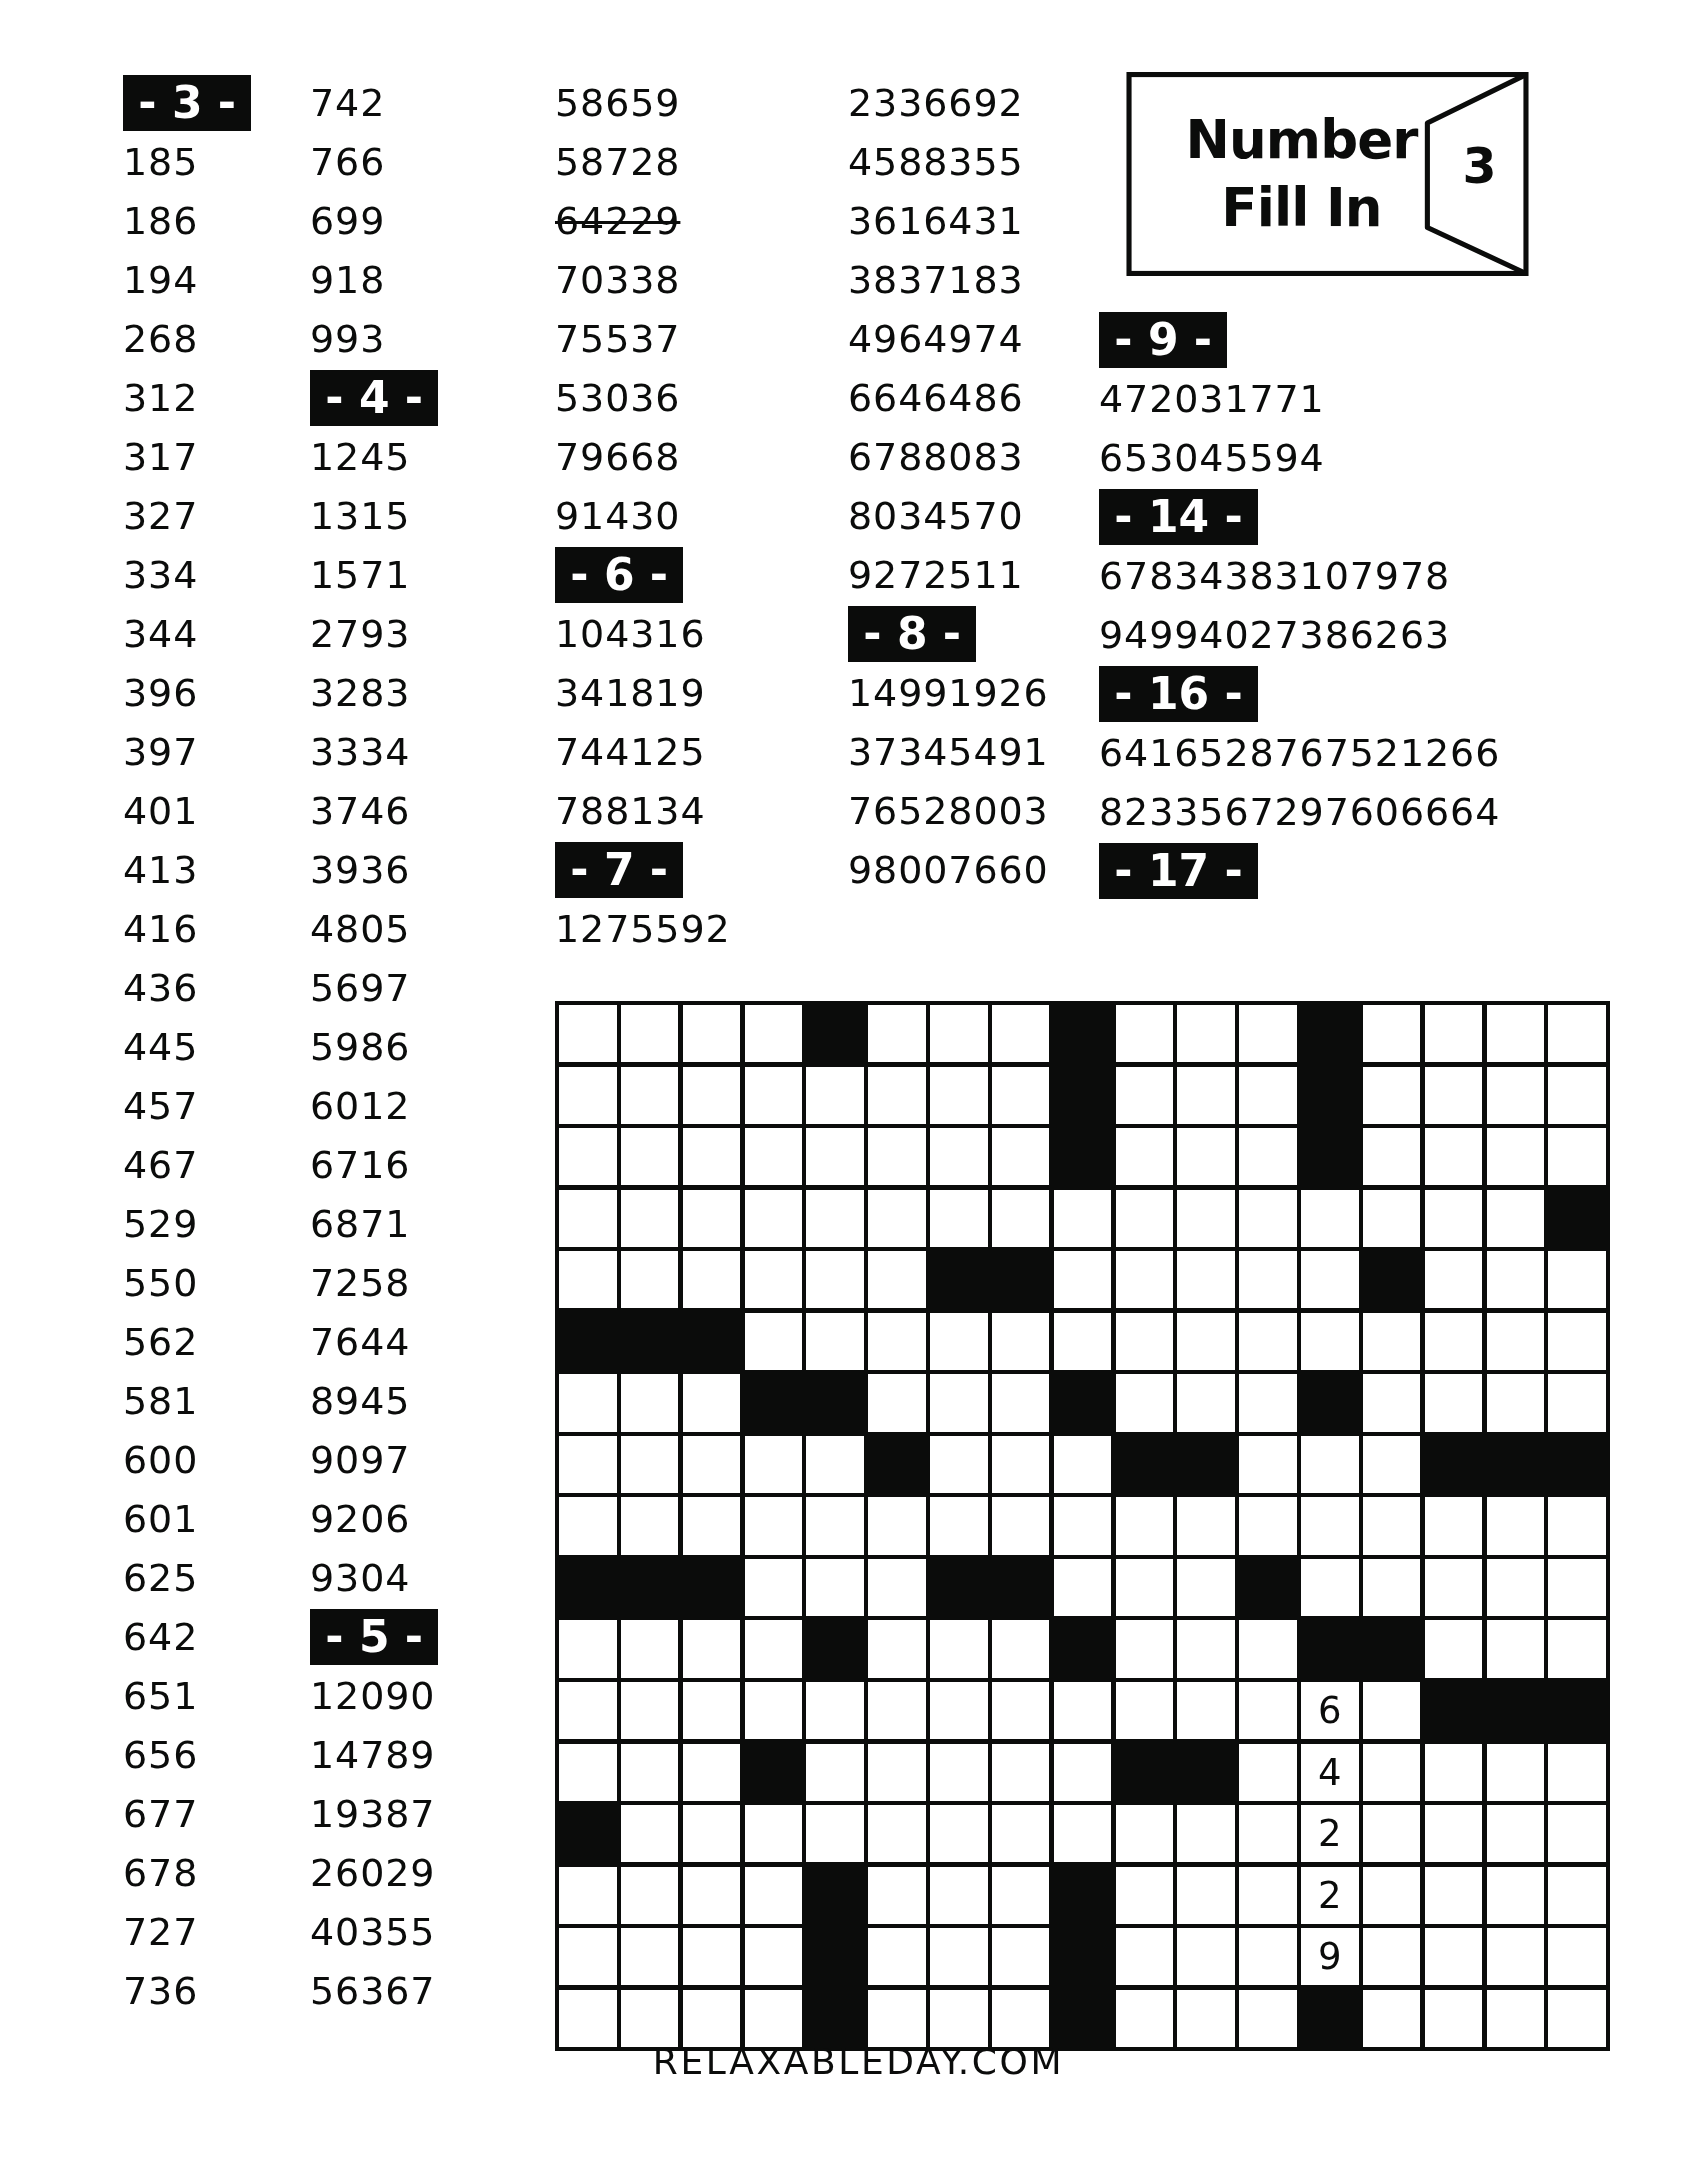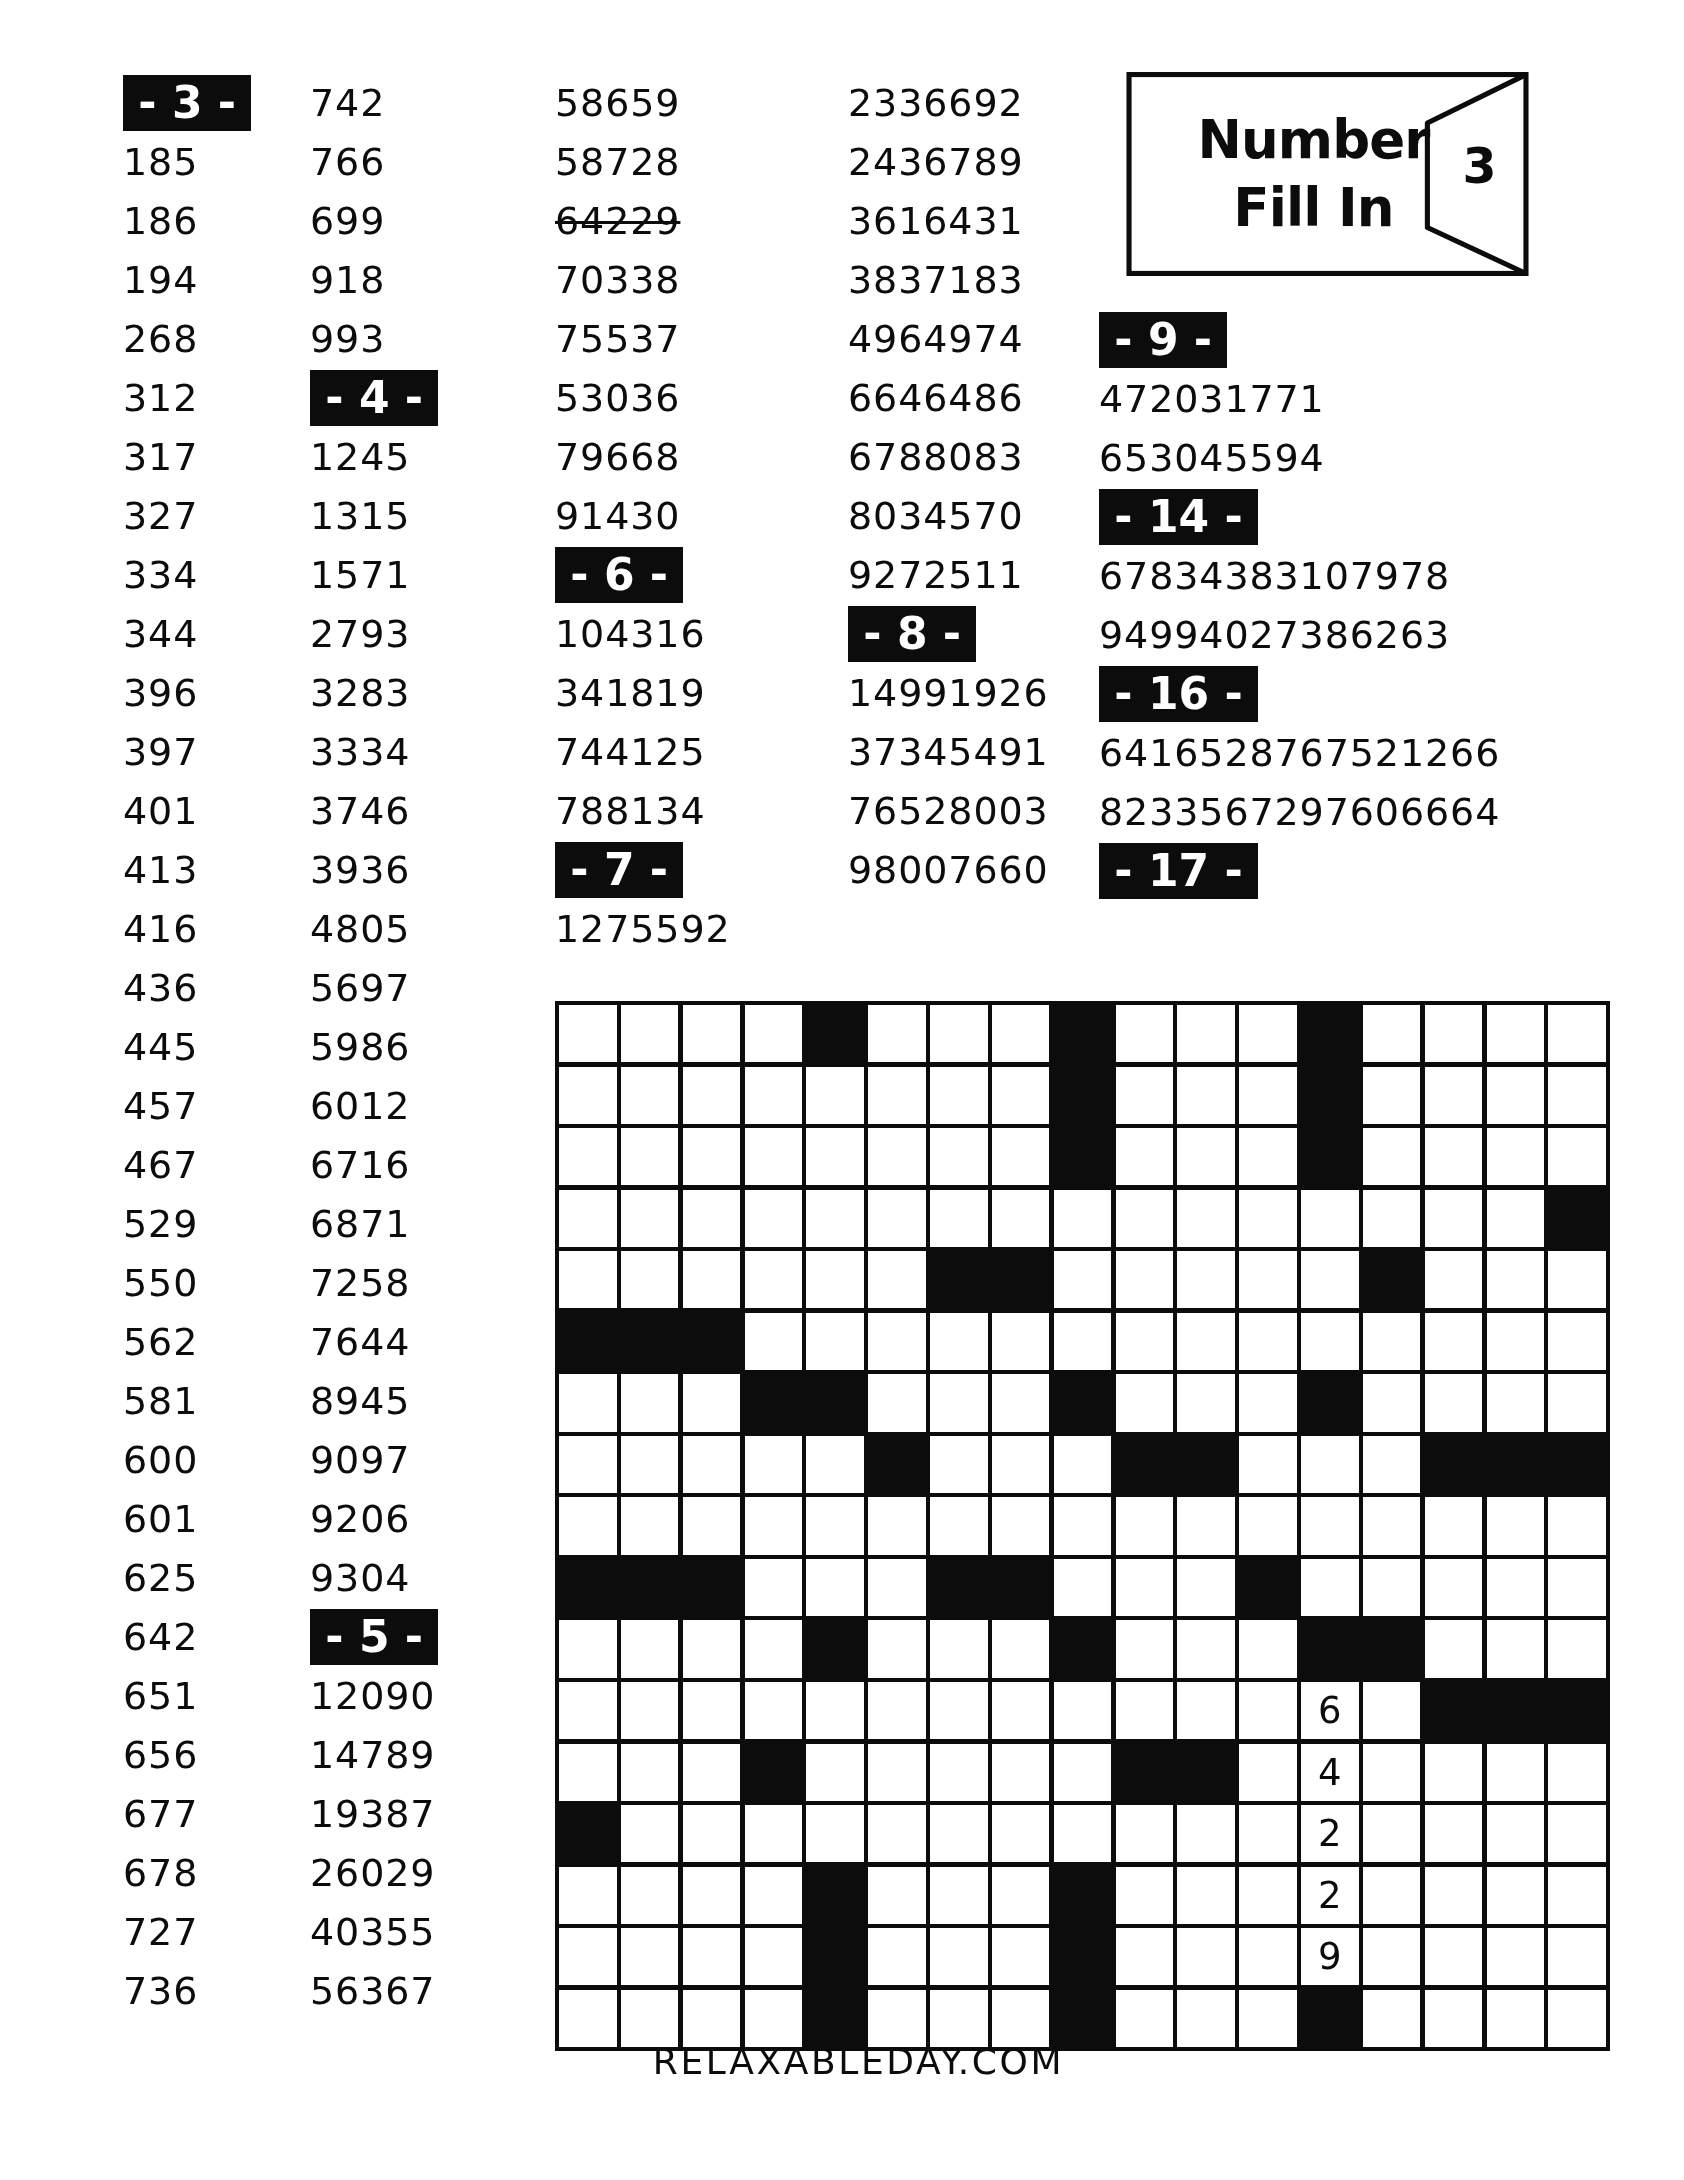--- a/index.html
+++ b/index.html
@@ -7,21 +7,21 @@
          font-family: "DejaVu Sans", sans-serif; color: #0b0c0b; }
   .col { position: absolute; top: 73px; }
   .item { height: 59px; display: flex; align-items: center; }
   .num { font-size: 38px; letter-spacing: 0.9px; line-height: 1; white-space: nowrap; }
   .num.struck { text-decoration: line-through; text-decoration-thickness: 2.6px; }
   .badge { background: #0b0c0b; color: #fff; font-weight: bold; font-size: 44px;
            height: 56px; display: inline-flex; align-items: center; justify-content: center;
            padding: 0 15.3px; min-width: 106px; box-sizing: border-box; white-space: pre; }
   .titlebox { position: absolute; left: 1126px; top: 72px; width: 403px; height: 204px; }
   .titlebox svg { position: absolute; left: 0; top: 0; }
-  .title-text { position: absolute; left: 64px; top: 34px; width: 247px; text-align: center;
+  .title-text { position: absolute; left: 52px; top: 34px; width: 247px; text-align: center;
                 font-weight: bold; font-size: 53px; line-height: 68px; letter-spacing: -0.9px; }
   .title-line { display: block; }
   .puzzle-num { position: absolute; left: 315px; top: 66px; width: 77px; text-align: center;
                 font-weight: bold; font-size: 49px; }
   .grid { position: absolute; left: 555px; top: 1001px; width: 1055px; height: 1050px;
           display: grid; grid-template-columns: repeat(17, 1fr); grid-template-rows: repeat(17, 1fr);
           border: 4.3px solid #0b0c0b; box-sizing: border-box; background: #0b0c0b; gap: 4.3px; }
   .cell { background: #fff; display: flex; align-items: center; justify-content: center;
           font-size: 37px; font-family: "DejaVu Sans", sans-serif; color: #0b0c0b; }
   .cell.black { background: #0b0c0b; }
@@ -292,21 +292,21 @@
       </div>
       <div class="item">
         <span class="num">1275592</span>
       </div>
     </div>
     <div class="col" style="left: 804px; top: 73px; margin-left: 44px;">
       <div class="item">
         <span class="num">2336692</span>
       </div>
       <div class="item">
-        <span class="num">2436789</span>
+        <span class="num">4588355</span>
       </div>
       <div class="item">
         <span class="num">3616431</span>
       </div>
       <div class="item">
         <span class="num">3837183</span>
       </div>
       <div class="item">
         <span class="num">4964974</span>
       </div>

